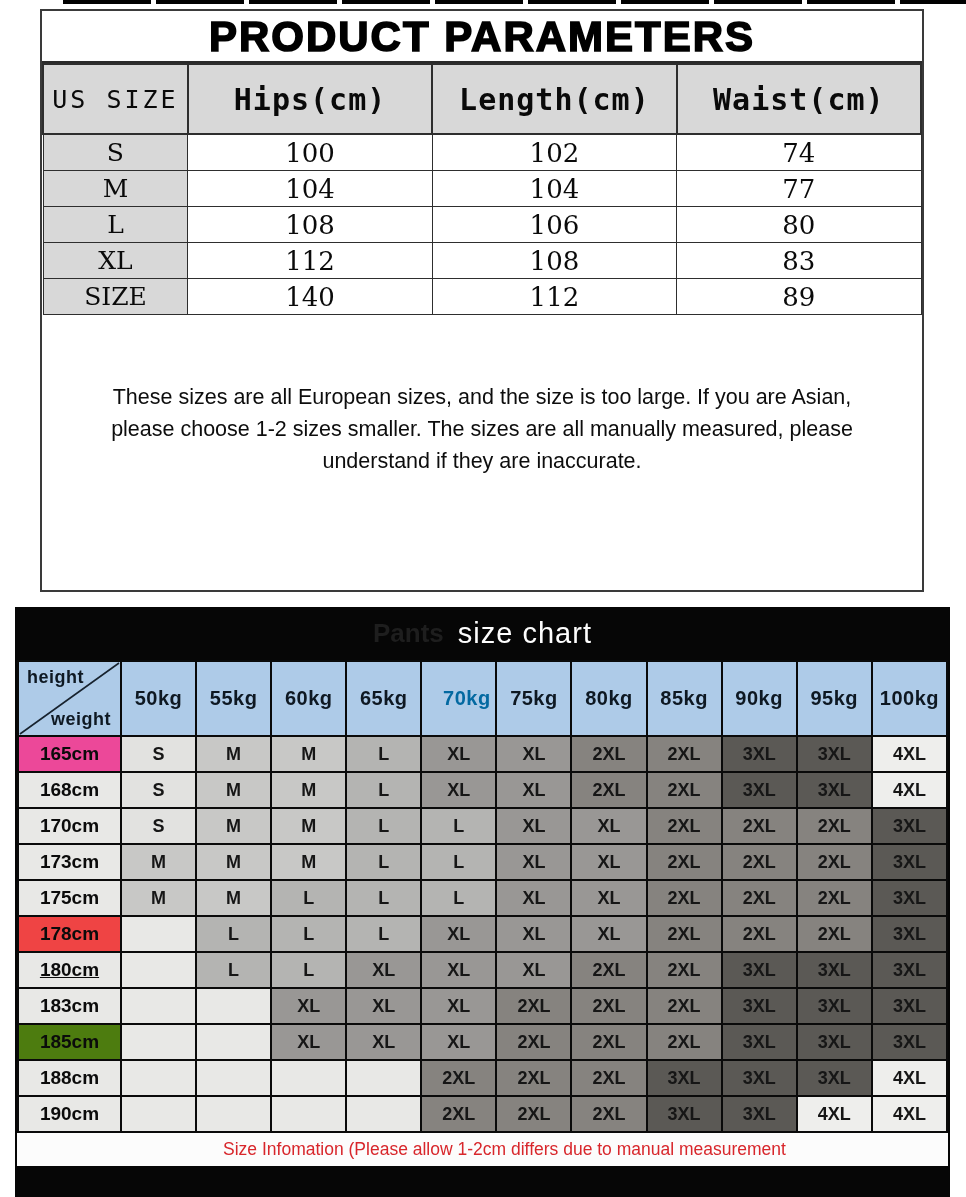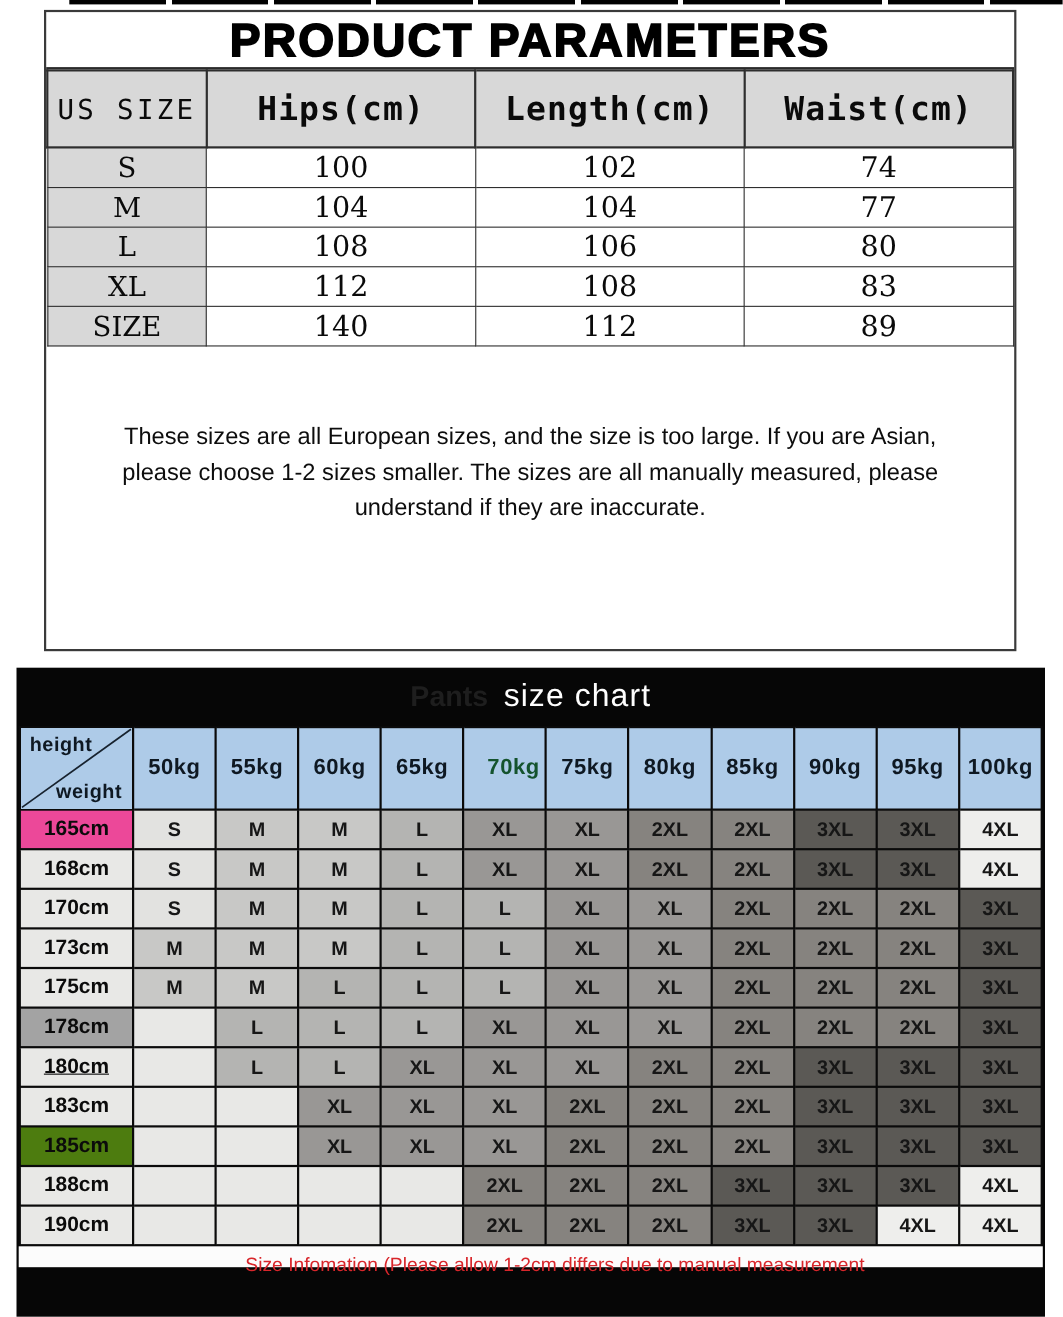--- a/index.html
+++ b/index.html
@@ -64,21 +64,21 @@
   .corner svg{position:absolute;left:0;top:0;width:100%;height:100%;}
   .corner .c-top{position:absolute;top:5px;left:8px;font-size:18px;}
   .corner .c-bottom{position:absolute;bottom:5px;right:9px;font-size:18px;}
   .sc-table tbody th{
     height:34px;font-size:19px;font-weight:bold;color:#0b0b0b;
   }
   .sc-table tbody td{
     height:34px;font-size:18px;font-weight:bold;color:#161616;
   }
   .sc-footer{
-    height:19px;line-height:33px;background:#fcfcfc;text-align:center;
+    height:33px;line-height:33px;background:#fcfcfc;text-align:center;
     font-size:17.5px;font-weight:500;padding-left:44px;
   }
 </style>
 </head>
 <body>
 
 <div class="top-artifact"></div>
 
 <div class="pp-box">
   <div class="pp-title">PRODUCT PARAMETERS</div>
@@ -159,21 +159,21 @@
           <svg viewBox="0 0 103 73" preserveAspectRatio="none">
             <line x1="1" y1="72" x2="102" y2="1" stroke="#17222e" stroke-width="1.6"></line>
           </svg>
           <span class="c-top">height</span>
           <span class="c-bottom">weight</span>
         </th>
       <th style="background: rgb(174, 203, 232); color: rgb(14, 24, 34);">50kg</th>
           <th style="background: rgb(174, 203, 232); color: rgb(14, 24, 34);">55kg</th>
           <th style="background: rgb(174, 203, 232); color: rgb(14, 24, 34);">60kg</th>
           <th style="background: rgb(174, 203, 232); color: rgb(14, 24, 34);">65kg</th>
-          <th style="background: rgb(174, 203, 232); color: #14532d; padding-left: 16px;">70kg</th>
+          <th style="background: rgb(174, 203, 232); color: #0369a1; padding-left: 16px;">70kg</th>
           <th style="background: rgb(174, 203, 232); color: rgb(14, 24, 34);">75kg</th>
           <th style="background: rgb(174, 203, 232); color: rgb(14, 24, 34);">80kg</th>
           <th style="background: rgb(174, 203, 232); color: rgb(14, 24, 34);">85kg</th>
           <th style="background: rgb(174, 203, 232); color: rgb(14, 24, 34);">90kg</th>
           <th style="background: rgb(174, 203, 232); color: rgb(14, 24, 34);">95kg</th>
           <th style="background: rgb(174, 203, 232); color: rgb(14, 24, 34);">100kg</th>
         </tr>
     </thead>
     <tbody id="sc-body">
         <tr>
@@ -240,21 +240,21 @@
           <td style="background: rgb(180, 180, 178);">L</td>
           <td style="background: rgb(180, 180, 178);">L</td>
           <td style="background: rgb(153, 151, 149);">XL</td>
           <td style="background: rgb(153, 151, 149);">XL</td>
           <td style="background: rgb(134, 131, 127);">2XL</td>
           <td style="background: rgb(134, 131, 127);">2XL</td>
           <td style="background: rgb(134, 131, 127);">2XL</td>
           <td style="background: rgb(91, 89, 85);">3XL</td>
         </tr>
         <tr>
-          <th style="background: #a3a3a3;">178cm</th>
+          <th style="background: #ef4444;">178cm</th>
           <td style="background: rgb(232, 232, 230);"></td>
           <td style="background: rgb(180, 180, 178);">L</td>
           <td style="background: rgb(180, 180, 178);">L</td>
           <td style="background: rgb(180, 180, 178);">L</td>
           <td style="background: rgb(153, 151, 149);">XL</td>
           <td style="background: rgb(153, 151, 149);">XL</td>
           <td style="background: rgb(153, 151, 149);">XL</td>
           <td style="background: rgb(134, 131, 127);">2XL</td>
           <td style="background: rgb(134, 131, 127);">2XL</td>
           <td style="background: rgb(134, 131, 127);">2XL</td>

